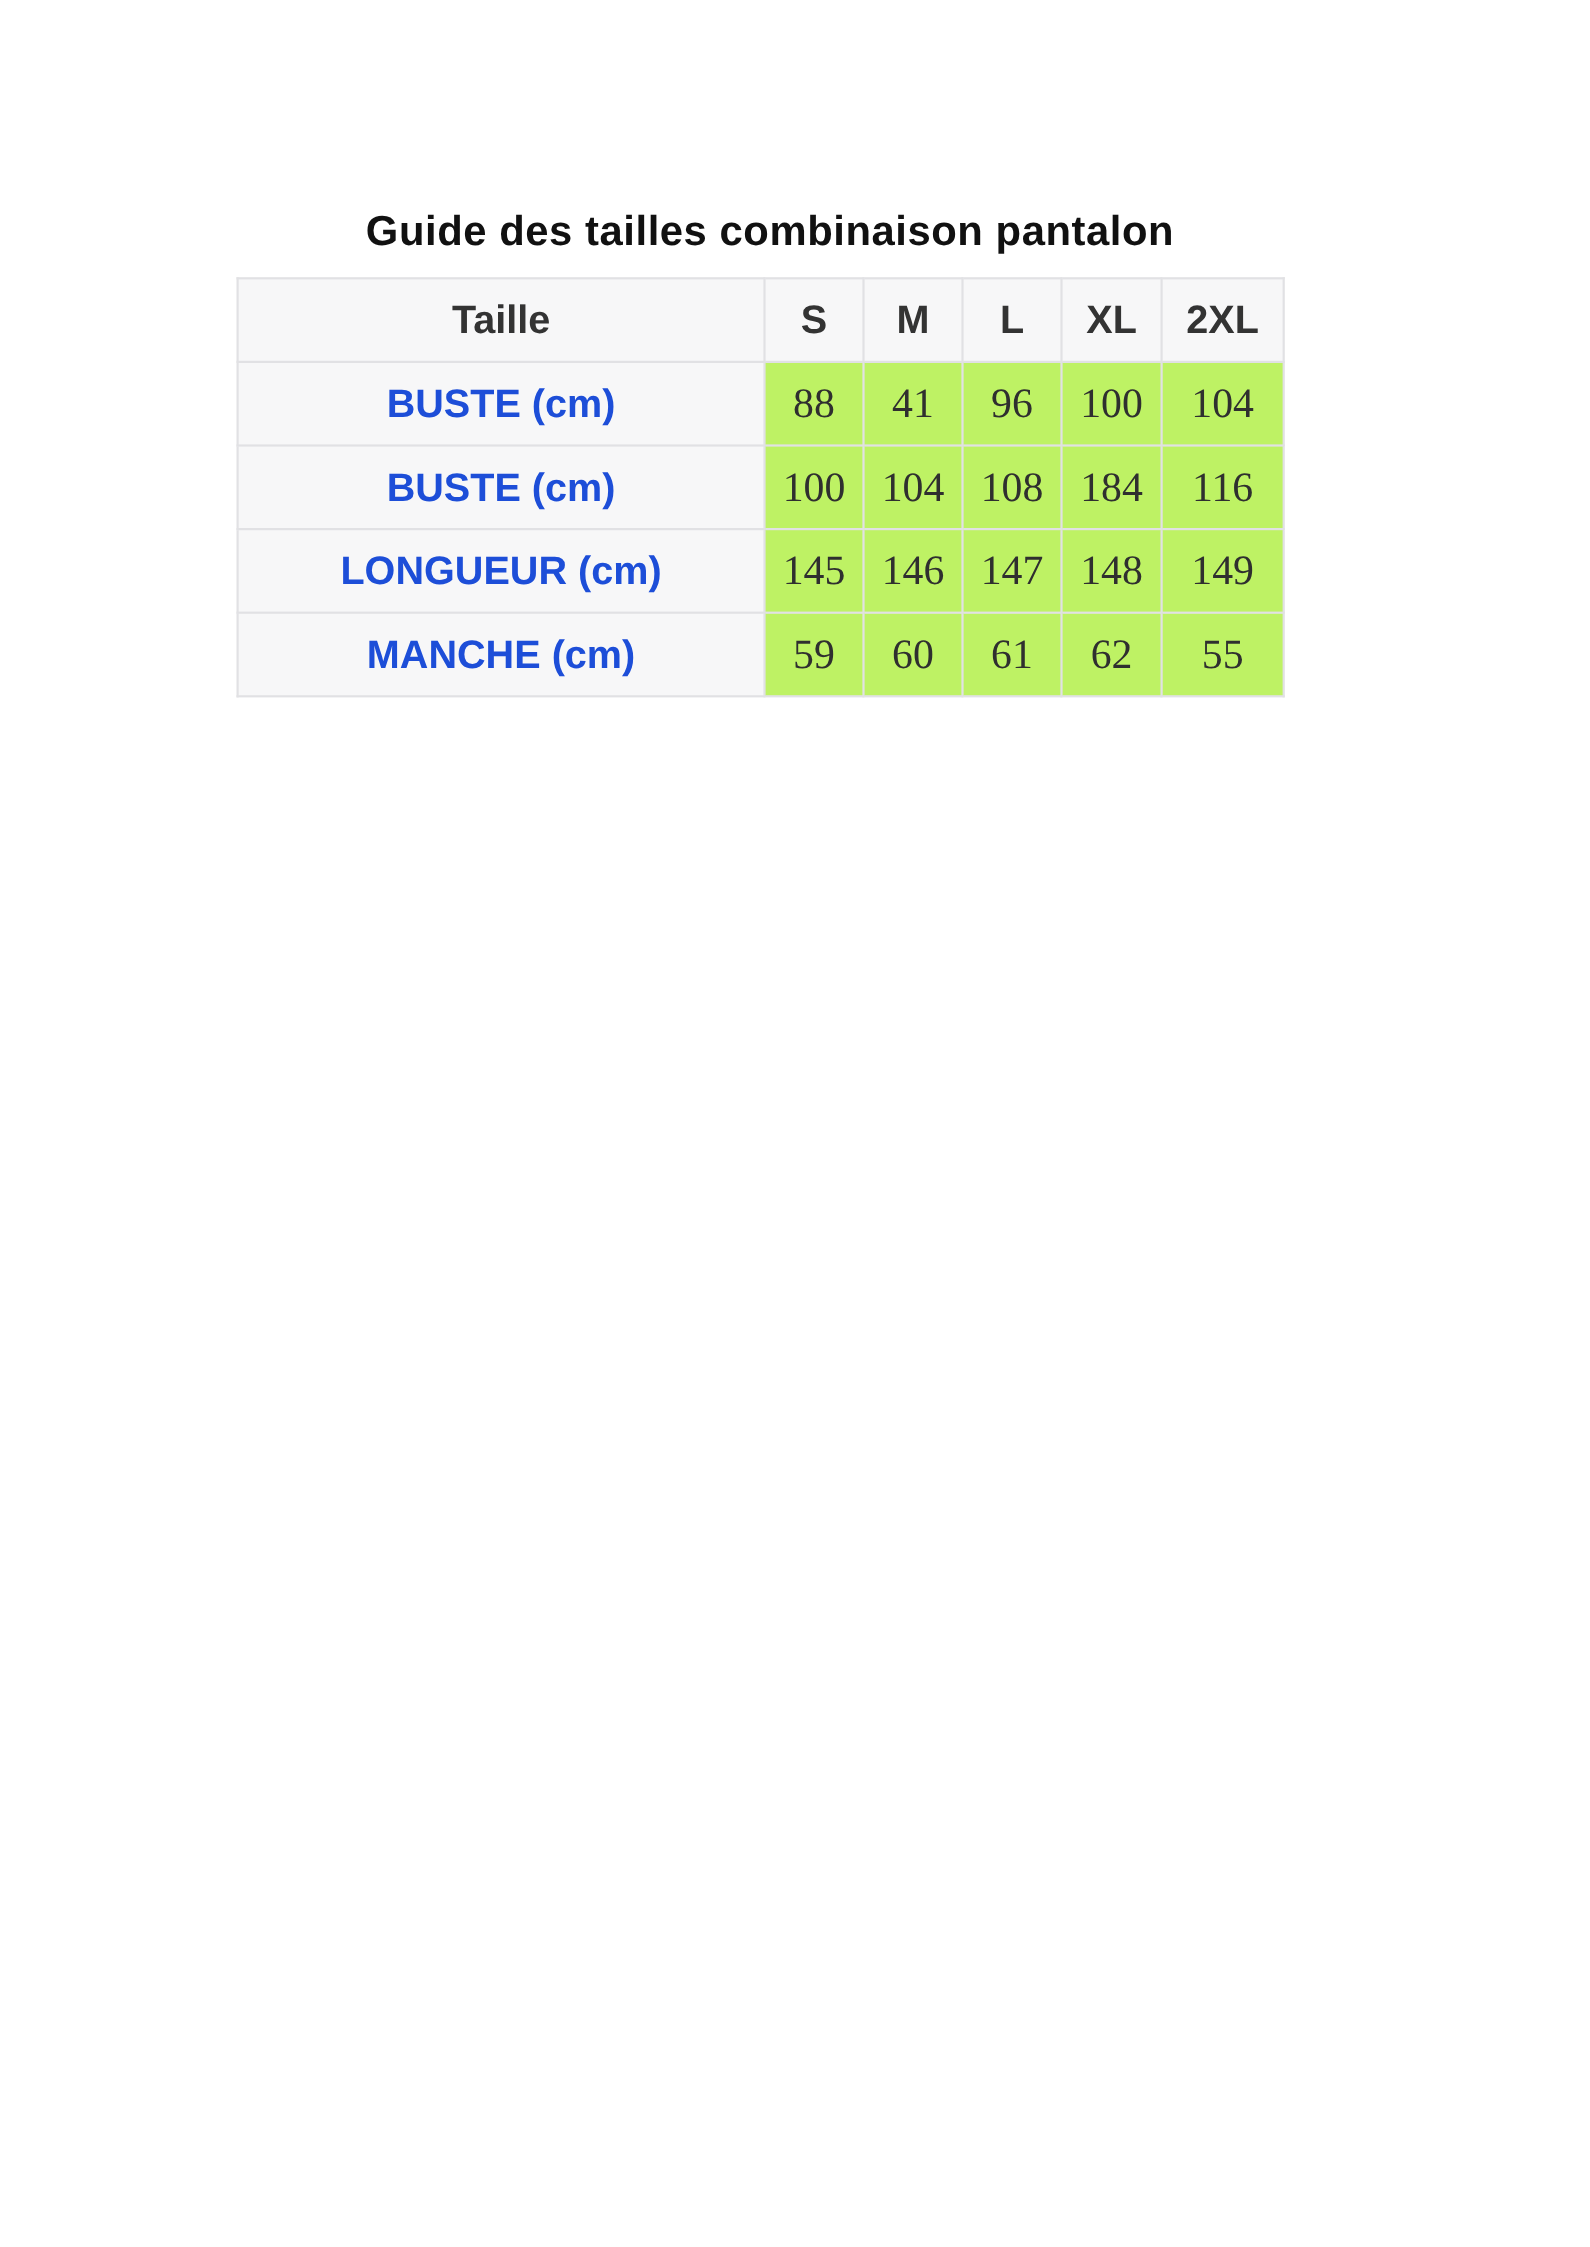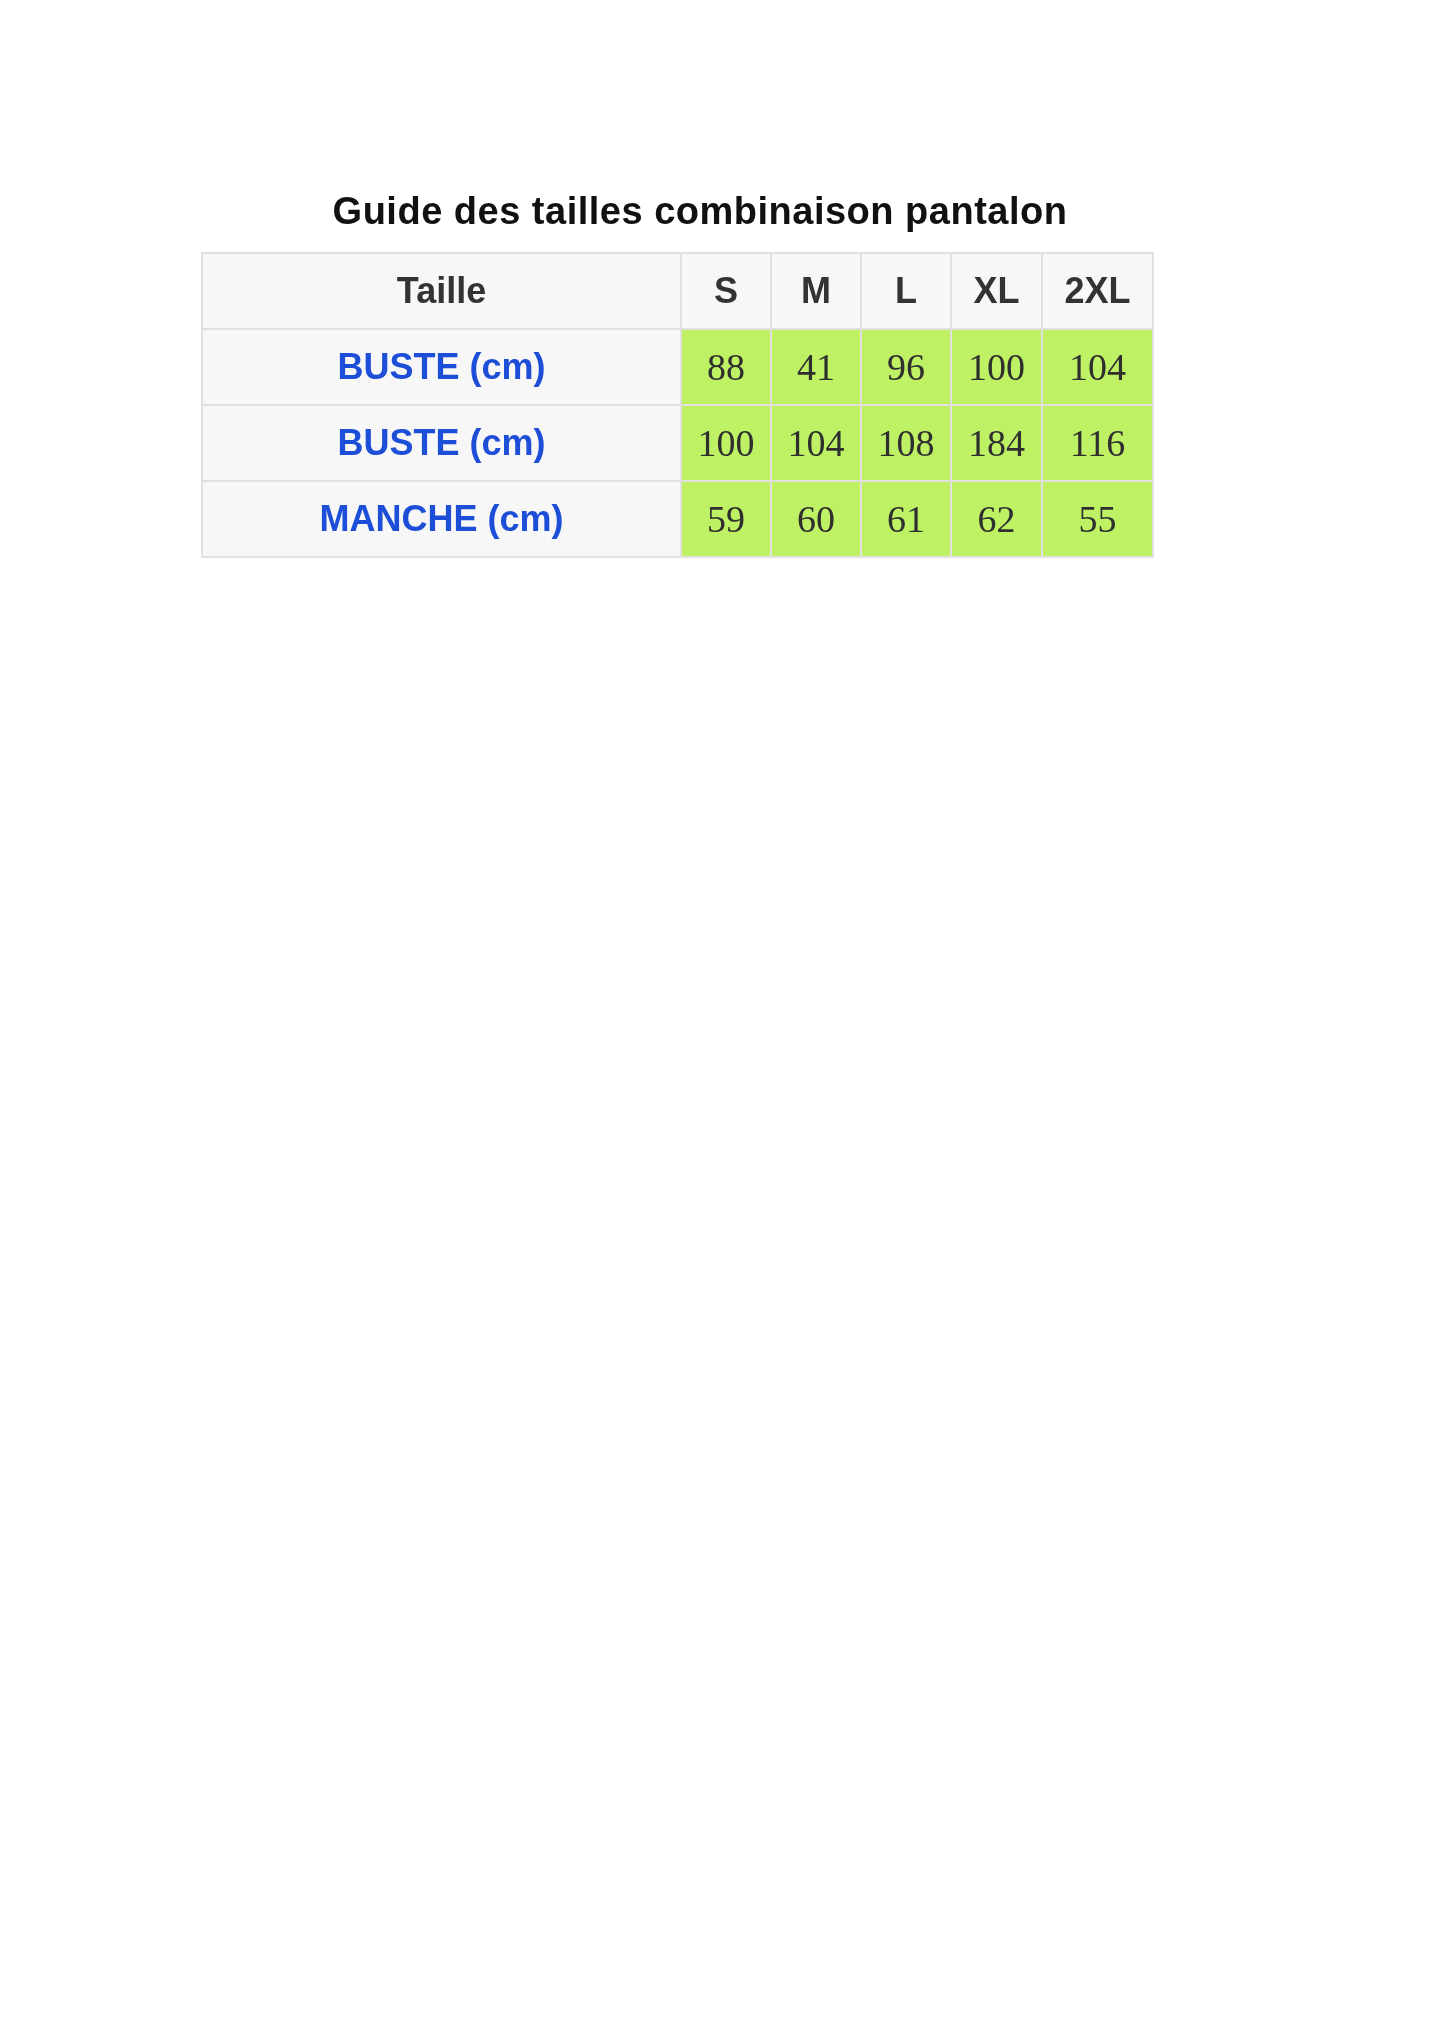--- a/index.html
+++ b/index.html
@@ -18,21 +18,21 @@
     transform: translateX(-50%);
     white-space: nowrap;
     font-size: 38px;
     font-weight: bold;
     color: #111111;
     letter-spacing: 0.5px;
   }
   table.size-guide {
     position: absolute;
     top: 252px;
-    left: 201px;
+    left: 215px;
     width: 951px;
     border-collapse: collapse;
     table-layout: fixed;
   }
   .size-guide col.c-label { width: 479px; }
   .size-guide col.c-s  { width: 90px; }
   .size-guide col.c-m  { width: 90px; }
   .size-guide col.c-l  { width: 90px; }
   .size-guide col.c-xl { width: 91px; }
   .size-guide col.c-2xl{ width: 111px; }
@@ -100,20 +100,28 @@
     </tr>
     <tr>
       <td class="row-label">BUSTE (cm)</td>
       <td class="value-cell">100</td>
       <td class="value-cell">104</td>
       <td class="value-cell">108</td>
       <td class="value-cell">184</td>
       <td class="value-cell">116</td>
     </tr>
     <tr>
+      <td class="row-label">LONGUEUR (cm)</td>
+      <td class="value-cell">145</td>
+      <td class="value-cell">146</td>
+      <td class="value-cell">147</td>
+      <td class="value-cell">148</td>
+      <td class="value-cell">149</td>
+    </tr>
+    <tr>
       <td class="row-label">MANCHE (cm)</td>
       <td class="value-cell">59</td>
       <td class="value-cell">60</td>
       <td class="value-cell">61</td>
       <td class="value-cell">62</td>
       <td class="value-cell">55</td>
     </tr>
   </tbody>
 </table>
 

